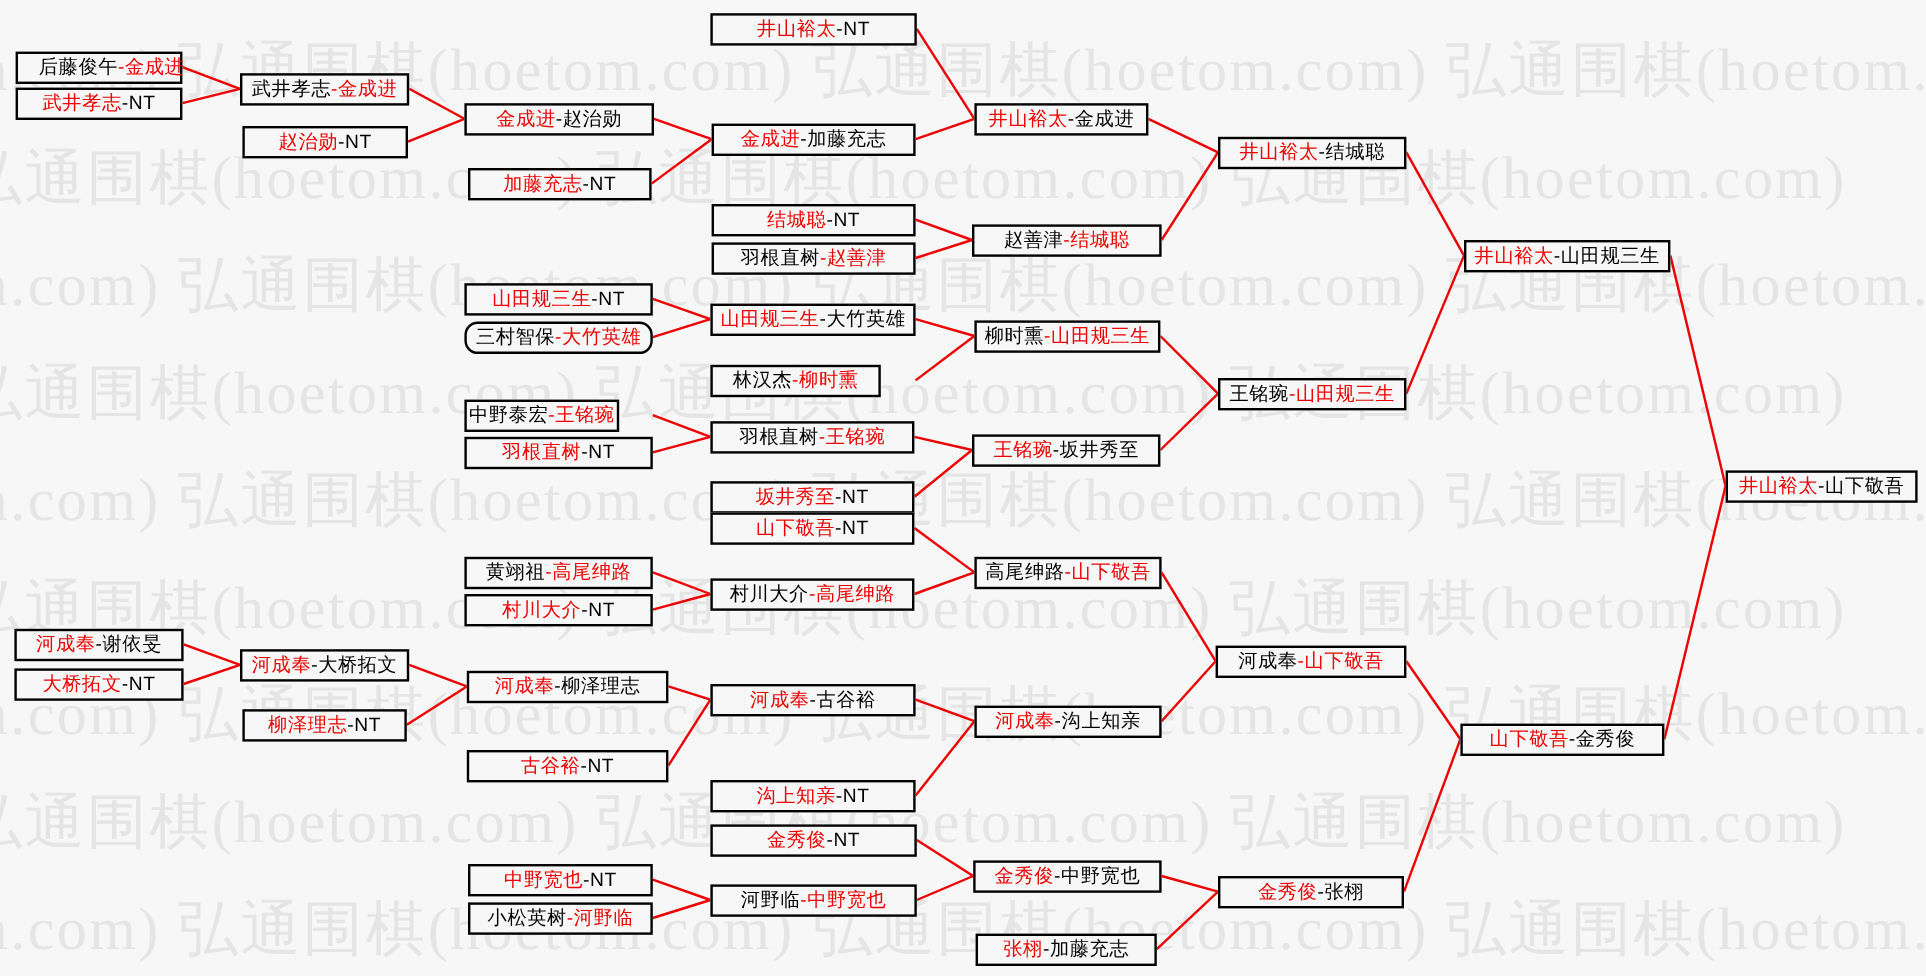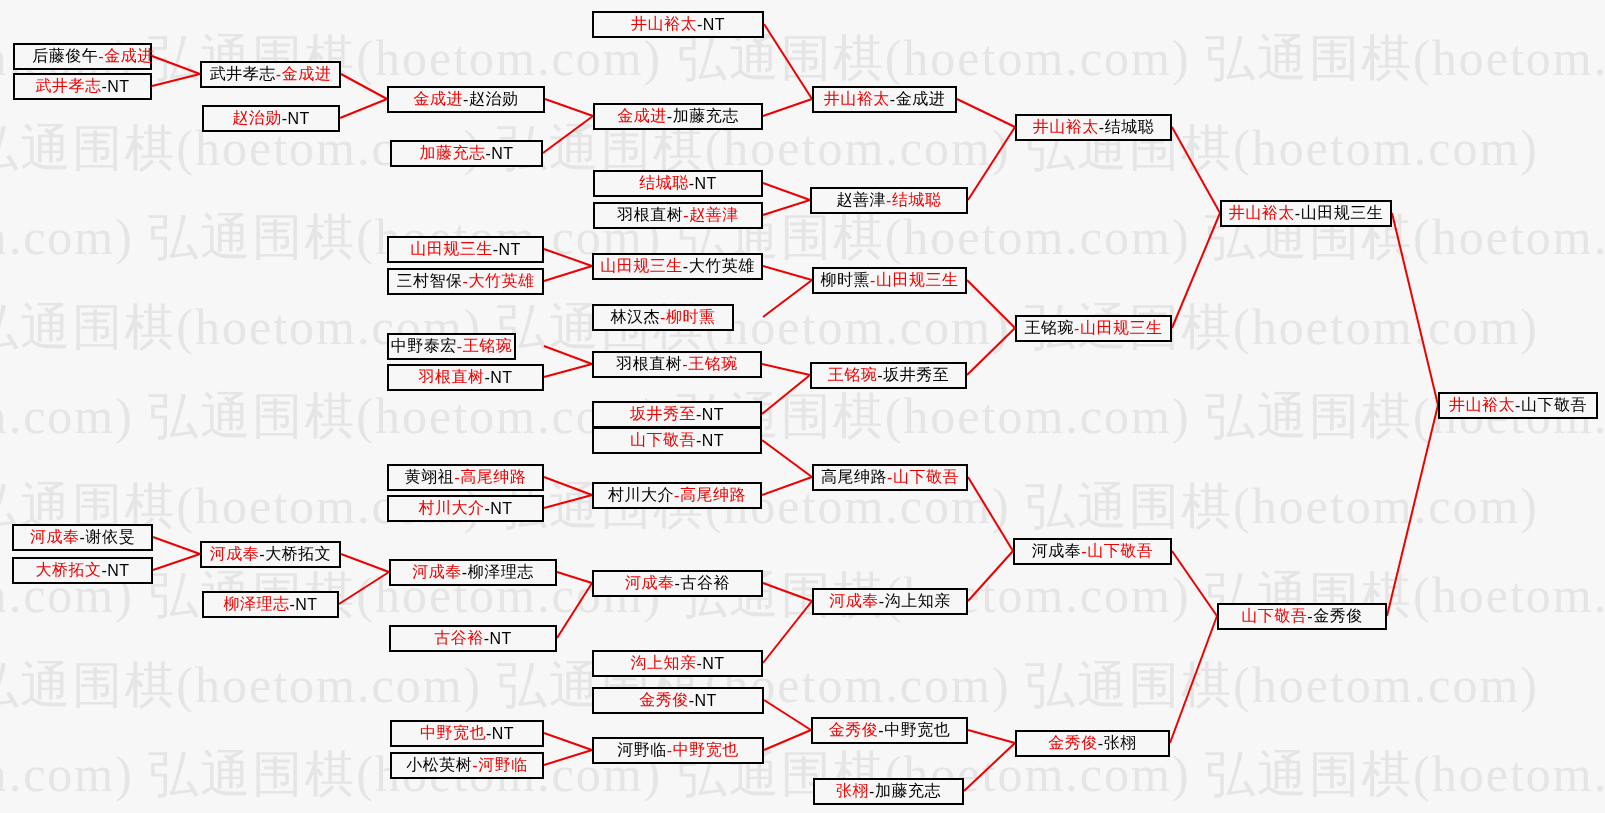--- a/index.html
+++ b/index.html
@@ -161,21 +161,21 @@
       <div class="match-box" style="left: 390px; top: 140px; width: 153px; background: rgb(247, 247, 247); border-color: rgb(0, 0, 0);">
         <span class="p-win">加藤充志</span>
         <span class="p-lose">-</span>
         <span class="p-lose">NT</span>
       </div>
       <div class="match-box" style="left: 387px; top: 236px; width: 157px; background: rgb(247, 247, 247); border-color: rgb(0, 0, 0);">
         <span class="p-win">山田规三生</span>
         <span class="p-lose">-</span>
         <span class="p-lose">NT</span>
       </div>
-      <div class="match-box" style="left: 387px; top: 268px; width: 157px; background: rgb(247, 247, 247); border-color: rgb(0, 0, 0);">
+      <div class="match-box" style="left: 387px; top: 268px; width: 157px; background: rgb(247, 247, 247); border-color: rgb(0, 0, 0); border-radius: 11px;">
         <span class="p-lose">三村智保</span>
         <span class="p-win">-</span>
         <span class="p-win">大竹英雄</span>
       </div>
       <div class="match-box" style="left: 387px; top: 333px; width: 129px; background: rgb(247, 247, 247); border-color: rgb(0, 0, 0);">
         <span class="p-lose">中野泰宏</span>
         <span class="p-win">-</span>
         <span class="p-win">王铭琬</span>
       </div>
       <div class="match-box" style="left: 387px; top: 364px; width: 157px; background: rgb(247, 247, 247); border-color: rgb(0, 0, 0);">

